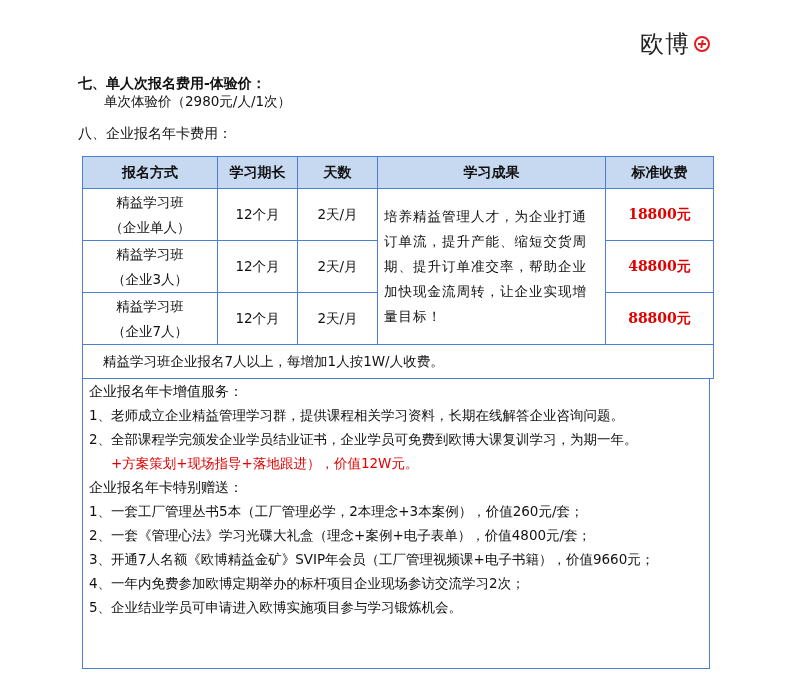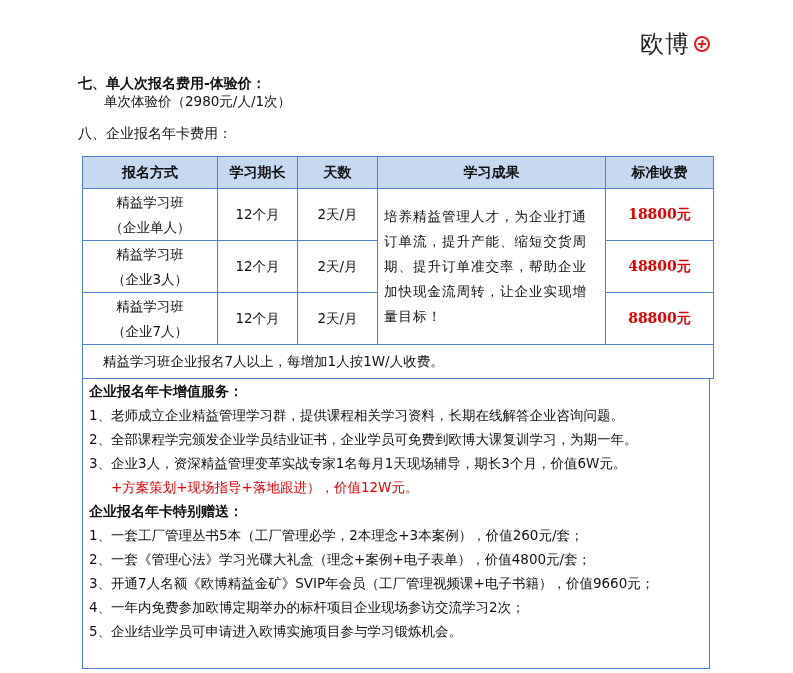--- a/index.html
+++ b/index.html
@@ -16,21 +16,21 @@
 
   .tbl { position:absolute; left:82px; top:156px; width:631px; border-collapse:collapse; table-layout:fixed; font-size:13.5px;padding-left:40px; }
   .tbl td, .tbl th { border:1.5px solid #4a7fd1; padding:0; text-align:center; vertical-align:middle; }
   .tbl th { background:#c6d9f1; height:31px; font-weight:bold; font-size:14px; }
   .tbl td.r { height:51px; line-height:25px; }
   .tbl td.outcome { text-align:left; padding:0 6px 0 6px; line-height:25px; letter-spacing:1px; }
   .price { color:#e00000; font-weight:bold; font-family:"DejaVu Serif","Liberation Serif",serif; font-size:14px; }
   .tbl td.note { text-align:left; padding-left:20px; height:33px; }
 
   .box { position:absolute; left:82px; top:379px; width:628px; height:290px; border:1.5px solid #4a7fd1; border-top:none; padding:0 0 0 6px; box-sizing:border-box; font-size:13.5px; }
-  .box .hd { font-weight:bold; font-size:14px; height:24px; line-height:24px; }
+  .box .hd { font-weight:normal; font-size:14px; height:24px; line-height:24px; }
   .box .ln { height:24px; line-height:24px; white-space:nowrap; }
   .red { color:#e00000; }
   .indent { padding-left:22px; }
 </style>
 </head>
 <body>
 
 <div class="logo">
   <span class="logo-text">欧博</span>
   <span class="logo-mark"></span>
@@ -87,21 +87,20 @@
   <tr>
     <td colspan="5" class="note">精益学习班企业报名7人以上，每增加1人按1W/人收费。</td>
   </tr>
 </tbody>
   </table>
 
 <div class="box">
   <div class="hd">企业报名年卡增值服务：</div>
   <div class="ln">1、老师成立企业精益管理学习群，提供课程相关学习资料，长期在线解答企业咨询问题。</div>
   <div class="ln">2、全部课程学完颁发企业学员结业证书，企业学员可免费到欧博大课复训学习，为期一年。</div>
-  <div class="ln">3、企业3人，资深精益管理变革实战专家1名每月1天现场辅导，期长3个月，价值6W元。</div>
   <div class="ln red indent">+方案策划+现场指导+落地跟进），价值12W元。</div>
   <div class="hd">企业报名年卡特别赠送：</div>
   <div class="ln">1、一套工厂管理丛书5本（工厂管理必学，2本理念+3本案例），价值260元/套；</div>
   <div class="ln">2、一套《管理心法》学习光碟大礼盒（理念+案例+电子表单），价值4800元/套；</div>
   <div class="ln">3、开通7人名额《欧博精益金矿》SVIP年会员（工厂管理视频课+电子书籍），价值9660元；</div>
   <div class="ln">4、一年内免费参加欧博定期举办的标杆项目企业现场参访交流学习2次；</div>
   <div class="ln">5、企业结业学员可申请进入欧博实施项目参与学习锻炼机会。</div>
 </div>
 
 </body></html>

